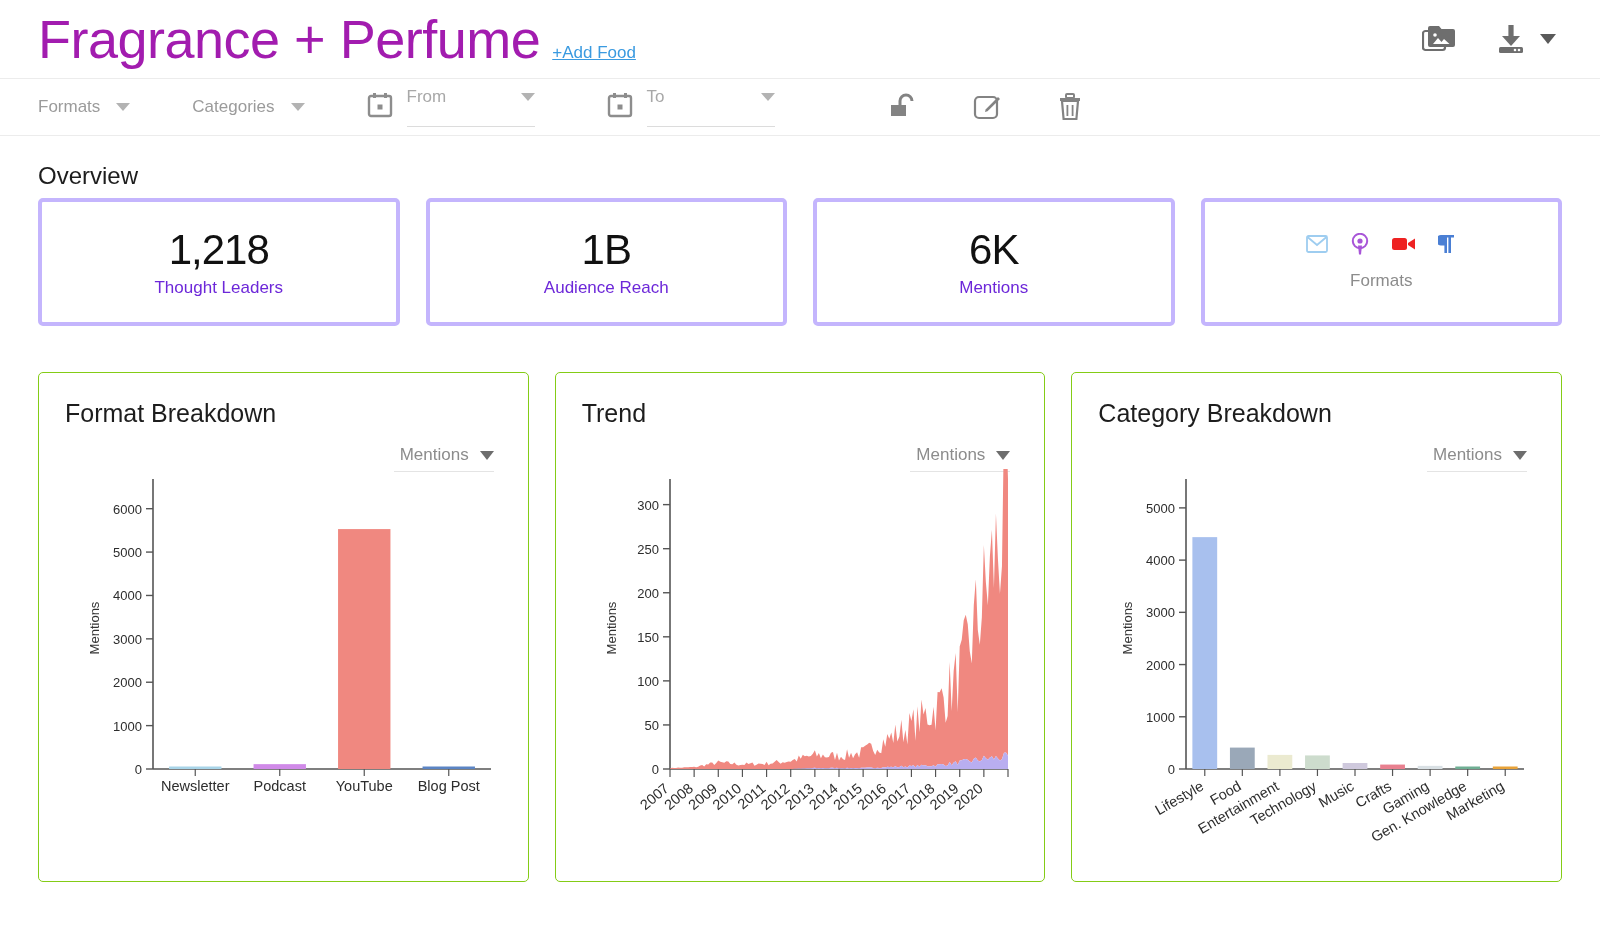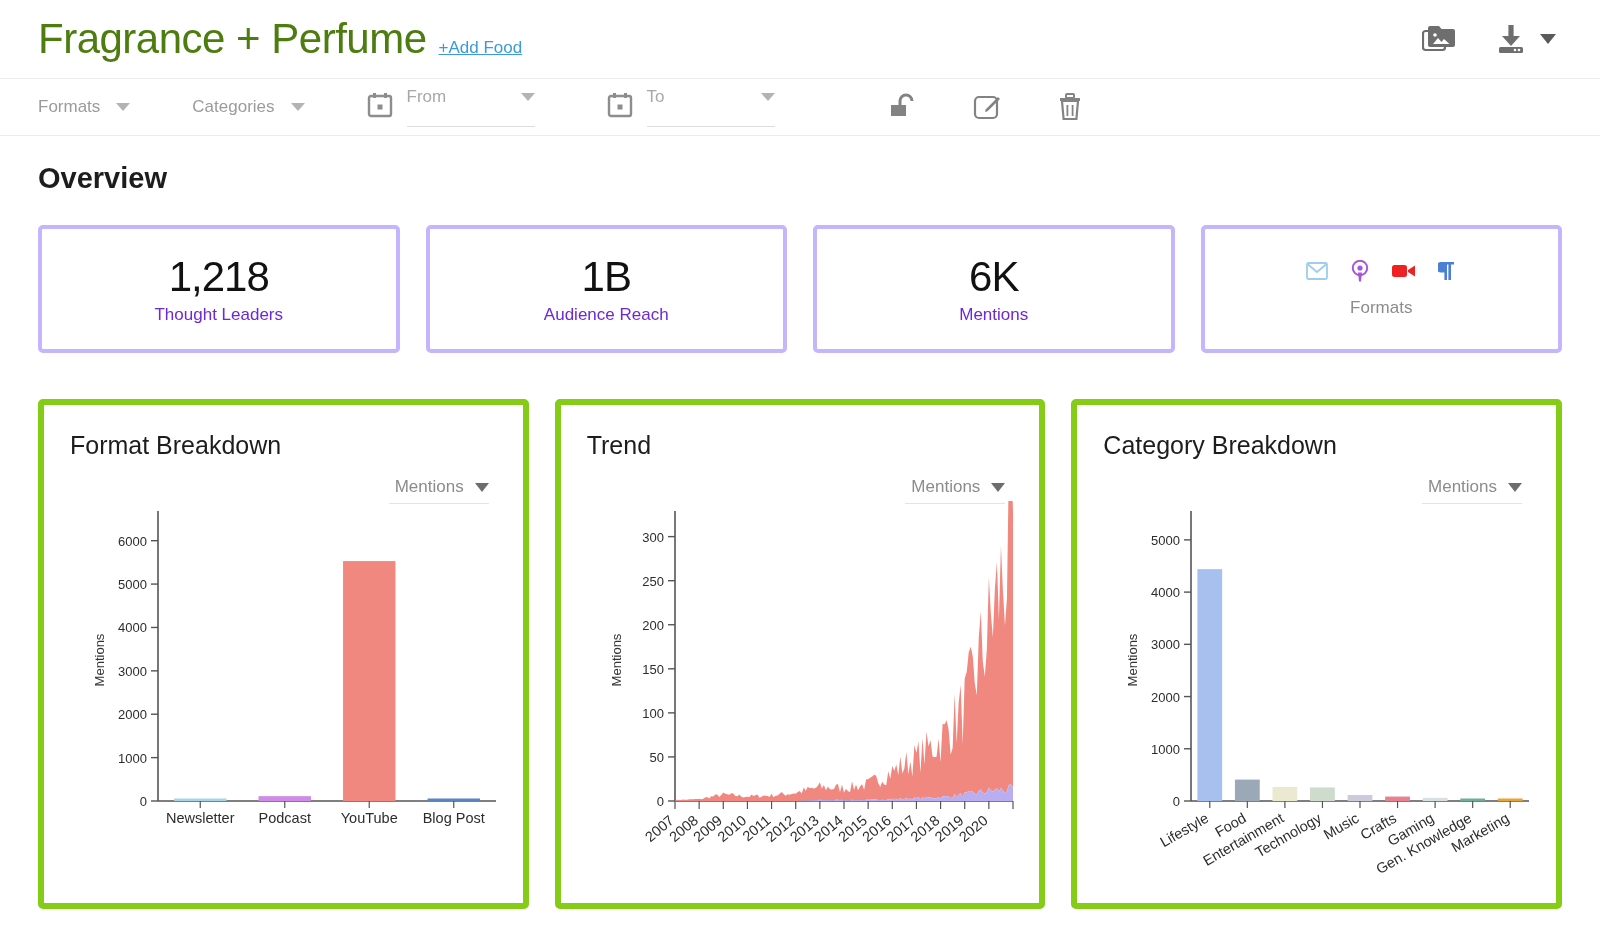--- a/index.html
+++ b/index.html
@@ -14,24 +14,24 @@
   
   .header {
     height: 78px;
     display: flex;
     align-items: center;
     padding: 0 38px;
     position: relative;
   }
   .title-wrap { display: flex; align-items: baseline; gap: 12px; }
   .page-title {
-    font-size: 42px;
+    font-size: 54px;
     font-weight: 400;
     letter-spacing: -0.5px;
-    color: #4d7c0f;
+    color: #a21caf;
   }
   .add-owner {
     font-size: 17px;
     color: #3a9ae0;
     text-decoration: underline;
     cursor: pointer;
   }
   .header-actions {
     margin-left: auto;
     display: flex;
@@ -91,24 +91,24 @@
   .toolbar-icons {
     display: flex;
     align-items: center;
     gap: 54px;
     margin-left: 42px;
   }
 
   
   .main { padding: 26px 38px 0 38px; }
   .section-title {
-    font-size: 29px;
-    font-weight: 700;
+    font-size: 24px;
+    font-weight: 400;
     color: #1d1d1d;
-    margin-bottom: 30px;
+    margin-bottom: 8px;
   }
 
   
   .kpi-row { display: flex; gap: 26px; }
   .kpi-card {
     flex: 1;
     height: 128px;
     border: 4px solid #c4b5fd;
     border-radius: 5px;
     background: #fff;
@@ -121,21 +121,21 @@
   .kpi-value { font-size: 42px; font-weight: 300; color: #111; letter-spacing: -1px; }
   .kpi-label { font-size: 17px; color: #6d28d9; }
   .fmt-icons { display: flex; align-items: center; gap: 22px; margin-bottom: 8px; }
   .fmt-label { font-size: 17px; color: #8c8c8c; }
 
   
   .chart-row { display: flex; gap: 26px; margin-top: 46px; }
   .chart-card {
     flex: 1;
     height: 510px;
-    border: 6px solid #84cc16;
+    border: 1px solid #84cc16;
     border-radius: 5px;
     background: #fff;
     padding: 26px 26px 0 26px;
     position: relative;
   }
   .chart-title { font-size: 25px; font-weight: 400; color: #1d1d1d; }
   .metric-select {
     position: absolute;
     top: 72px;
     right: 34px;

